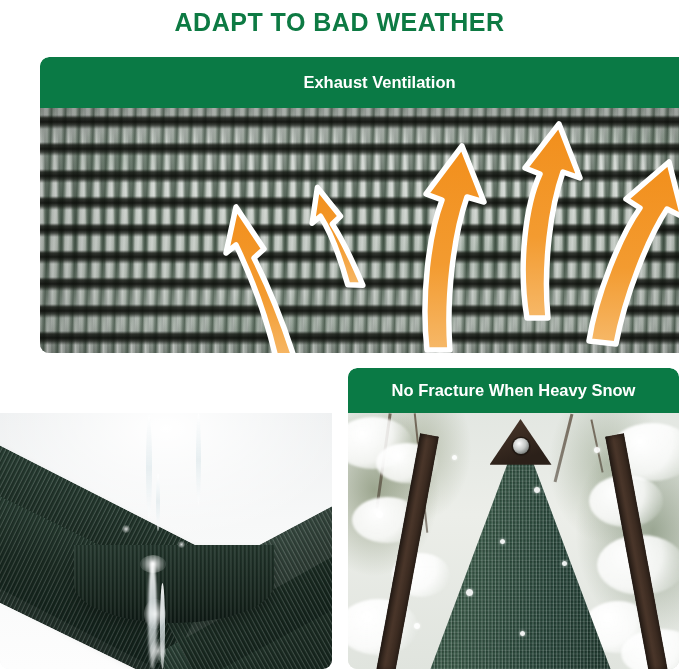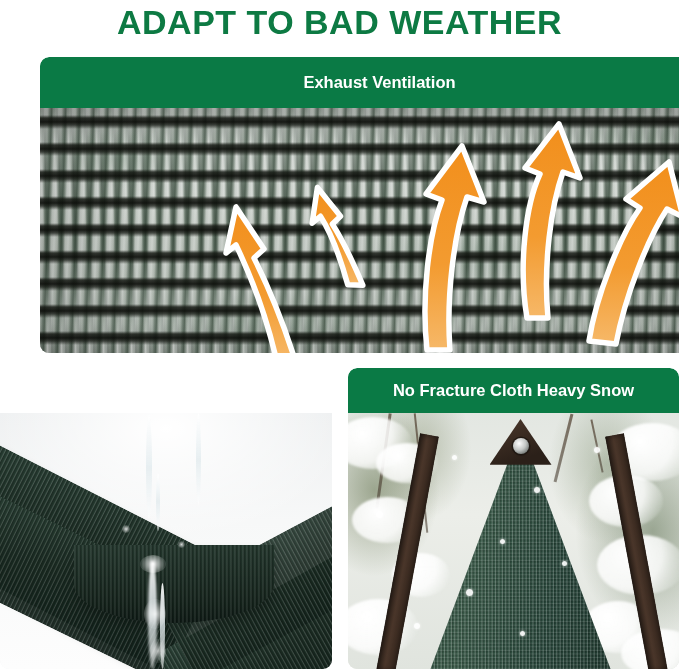--- a/index.html
+++ b/index.html
@@ -14,21 +14,21 @@
     overflow: hidden;
     position: relative;
   }
 
   
   .page-title {
     width: 679px;
     height: 46px;
     line-height: 40px;
     text-align: center;
-    font-size: 34px;
+    font-size: 25px;
     font-weight: bold;
     letter-spacing: 0.5px;
     color: #0d7a43;
     padding-top: 2px;
     box-sizing: border-box;
     white-space: nowrap;
   }
 
   
   .panel {
@@ -407,21 +407,21 @@
       <div class="water-splash" style="left:144px; top:186px; width:22px; height:30px; opacity:0.8;"></div>
       <div class="water-splash" style="left:150px; top:226px; width:16px; height:24px; opacity:0.7;"></div>
       <div class="water-splash" style="left:122px; top:112px; width:8px; height:8px; opacity:0.85;"></div>
       <div class="water-splash" style="left:178px; top:128px; width:7px; height:7px; opacity:0.8;"></div>
     </div>
   </div>
 </div>
 
 <div class="panel" id="panel-snow">
 
-  <div class="panel-banner">No Fracture Cloth Heavy Snow</div>
+  <div class="panel-banner">No Fracture When Heavy Snow</div>
 
   <div class="panel-media">
     <div class="snow-scene">
       <div class="snow-bg"></div>
 
       <div class="twig" style="left:34px; top:0px;  width:3px; height:96px; transform:rotate(8deg);"></div>
       <div class="twig" style="left:72px; top:0px;  width:2px; height:120px; transform:rotate(-6deg);"></div>
       <div class="twig" style="left:214px; top:0px; width:3px; height:70px; transform:rotate(14deg);"></div>
       <div class="twig" style="left:248px; top:6px; width:2px; height:54px; transform:rotate(-12deg);"></div>
 

